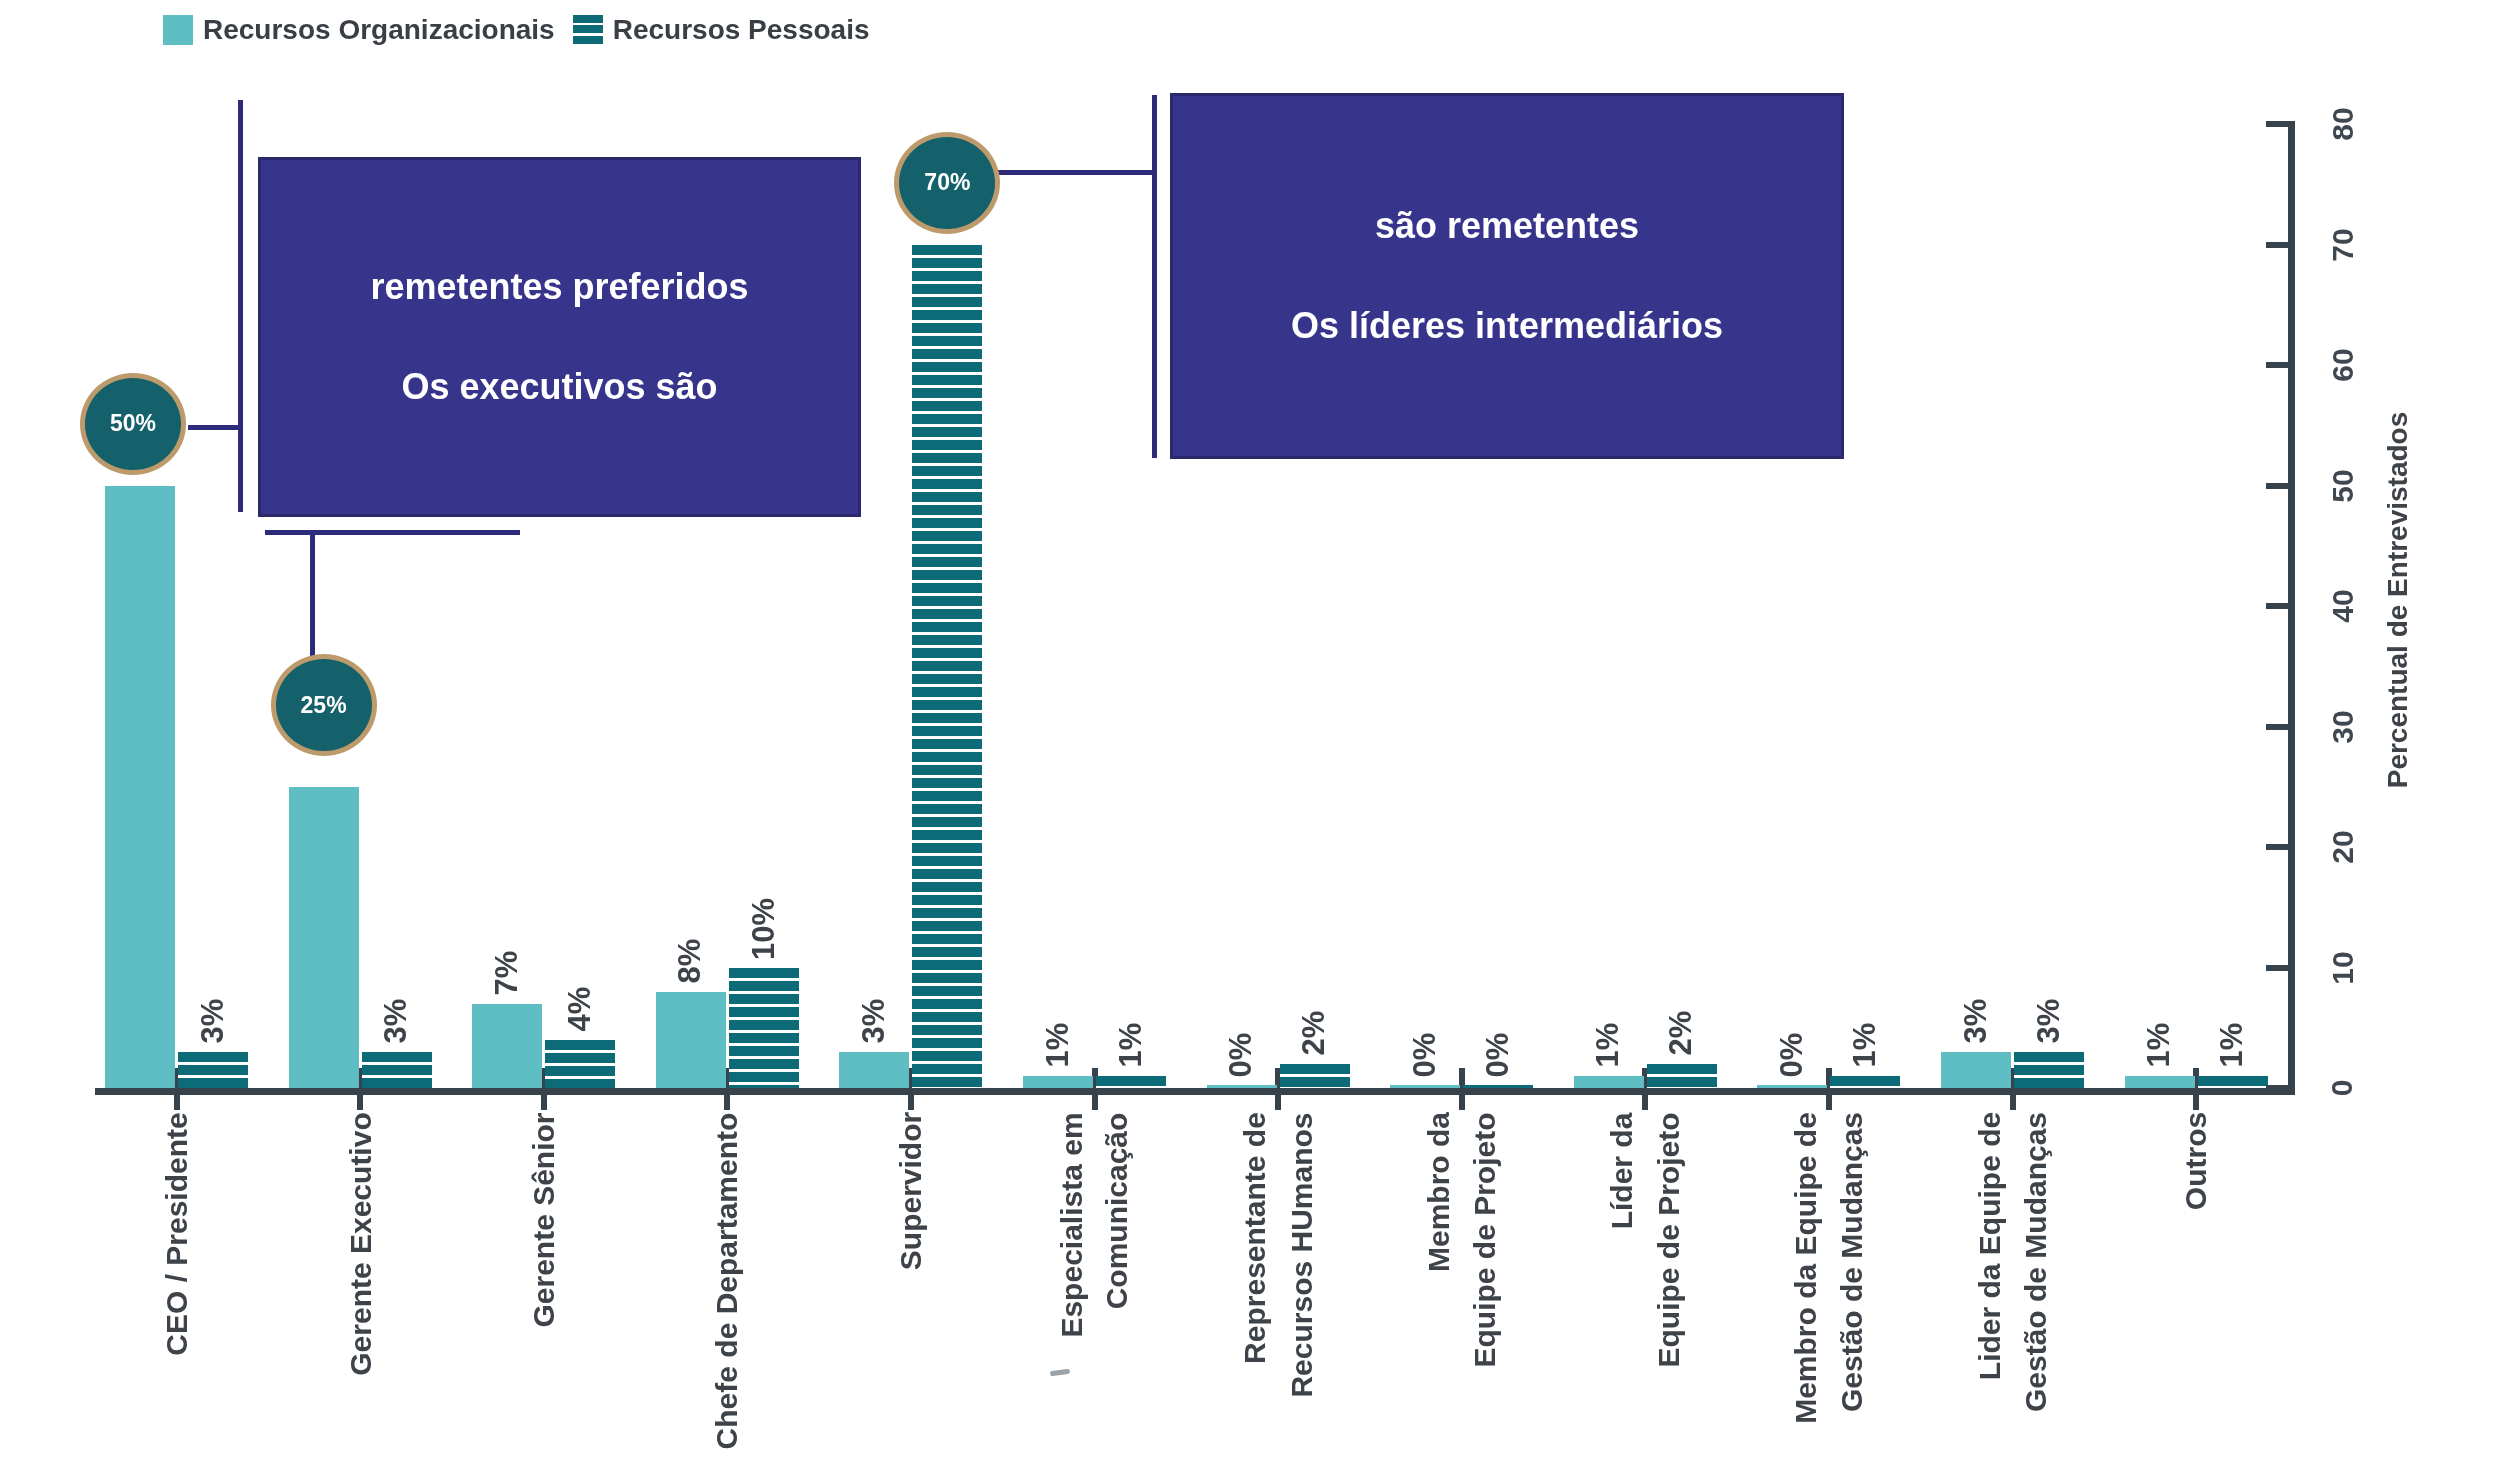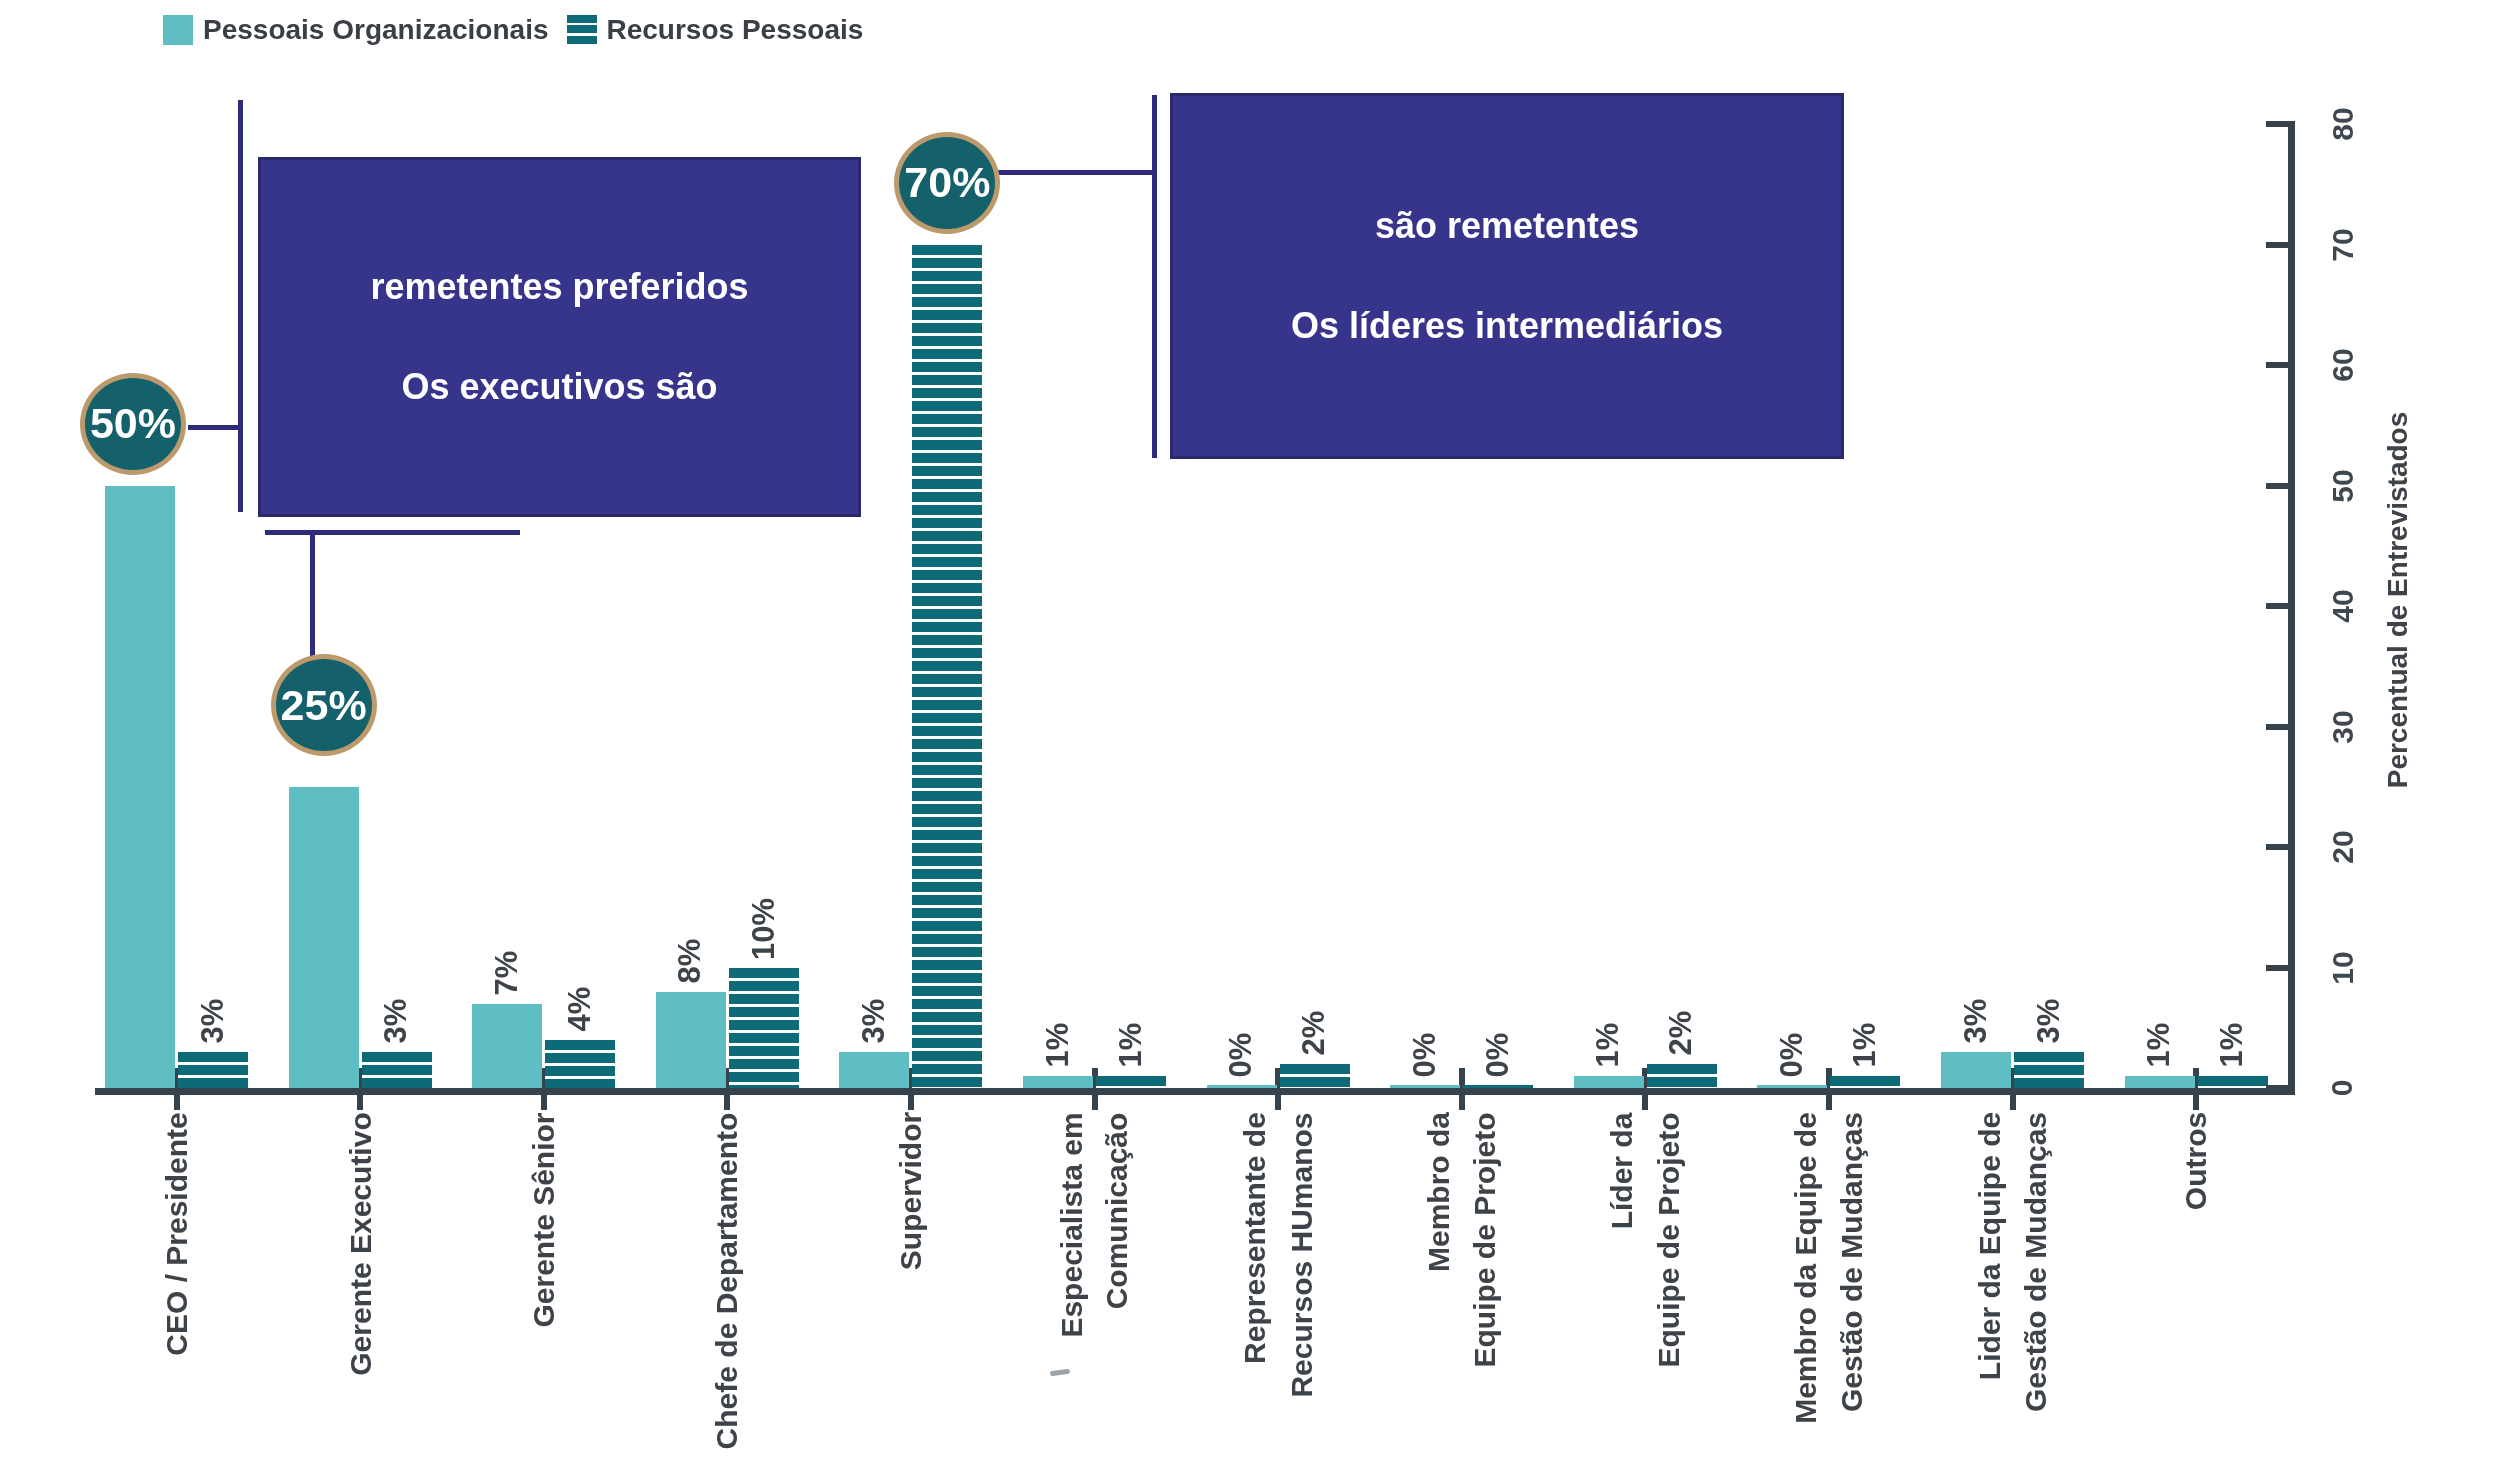--- a/index.html
+++ b/index.html
@@ -22,21 +22,21 @@
   }
   #note-box-1{left:258px;top:157px;width:597px;height:354px;}
   #note-box-2{left:1170px;top:93px;width:668px;height:360px;}
   
   .conn{position:absolute;background:var(--conn);}
   
   .badge{
     position:absolute;width:96px;height:92px;border-radius:50%;
     background:var(--badgefill);border:5px solid var(--badgeborder);
     display:flex;align-items:center;justify-content:center;
-    color:#ffffff;font-weight:bold;font-size:43px;
+    color:#ffffff;font-weight:bold;font-size:23px;
     box-sizing:content-box;
   }
   
   .bar{position:absolute;z-index:2;}
   .bar.org{background:var(--org);}
   .bar.pes{background:repeating-linear-gradient(180deg,var(--pes) 0px,var(--pes) 10px,#ffffff 10px,#ffffff 13px);}
   .rot-label{position:absolute;white-space:nowrap;transform:rotate(-90deg);color:#3d4349;font-weight:bold;}
   .val-label{font-size:31px;}
   .cat-label{font-size:30px;}
   .tick-label{font-size:30px;font-weight:600;color:#3f4750;}
@@ -50,21 +50,21 @@
   #stray-mark{position:absolute;left:1050px;top:1370px;width:20px;height:5px;border-radius:3px;background:#9aa3a9;transform:rotate(-8deg);}
 </style>
 </head>
 <body>
 
 <div id="stage" style="--org: #5fbec3; --pes: #0d6b78; --boxbg: #37348c; --badgefill: #14606b; --badgeborder: #bd9a6c; --axis: #36424c; --conn: #2e2c7a;">
 
   <div id="legend">
     <div class="legend-item">
       <span class="swatch solid"></span>
-      <span class="legend-label">Pessoais Organizacionais</span>
+      <span class="legend-label">Recursos Organizacionais</span>
     </div>
     <div class="legend-item">
       <span class="swatch striped"></span>
       <span class="legend-label">Recursos Pessoais</span>
     </div>
   </div>
 
   <div class="conn" style="left:238px;top:100px;width:5px;height:412px;"></div>
   <div class="conn" style="left:188px;top:425px;width:53px;height:5px;"></div>
   <div class="conn" style="left:265px;top:530px;width:255px;height:5px;"></div>

